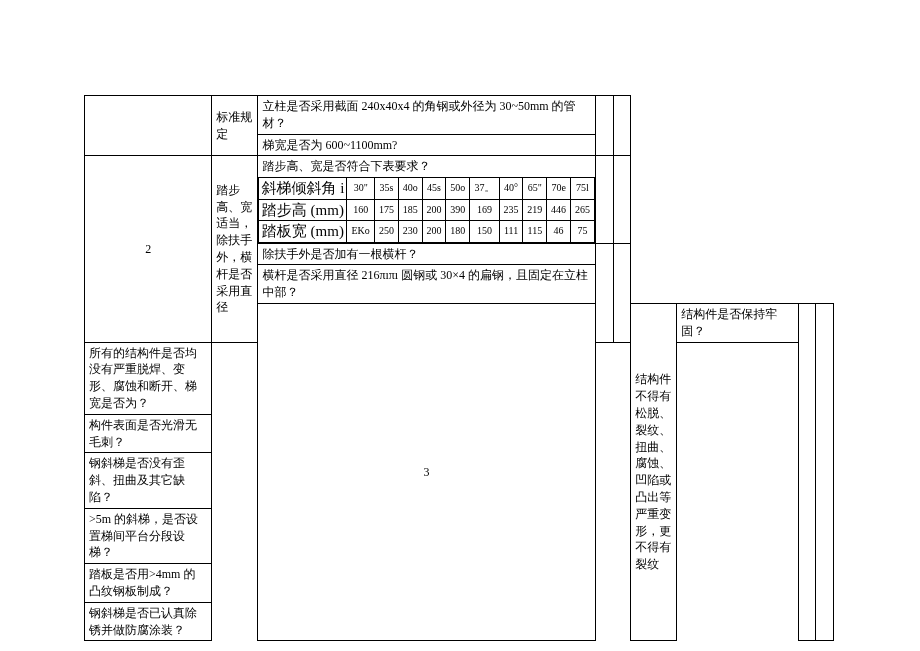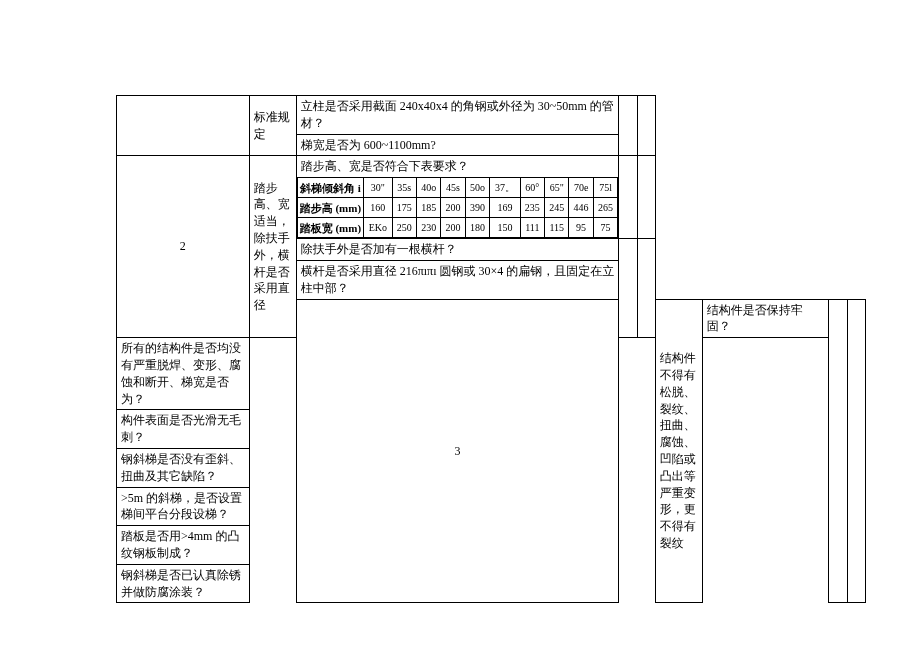--- a/index.html
+++ b/index.html
@@ -5,21 +5,21 @@
     * { box-sizing: border-box; margin: 0; padding: 0; }
     body {
       font-family: "SimSun", "宋体", serif;
       font-size: 12px;
       background: #fff;
       padding: 0;
       width: 920px;
     }
     .outer-table {
       border-collapse: collapse;
-      margin-left: 116px;
+      margin-left: 84px;
       margin-top: 95px;
       width: 750px;
     }
     .outer-table td {
       border: 1px solid #000;
       padding: 2px 4px;
       vertical-align: middle;
       line-height: 1.4;
     }
     .col-idx { width: 24px; text-align: center; }
@@ -32,21 +32,21 @@
       width: 100%;
       font-size: 10px;
     }
     .inner-table td {
       border: 1px solid #000;
       text-align: center;
       padding: 2px;
       white-space: nowrap;
       height: 20px;
     }
-    .inner-table .hdr { width: 40px; font-size: 11px; line-height: 1.1; font-weight: bold; }
+    .inner-table .hdr { width: 40px; font-size: 15px; line-height: 1.1; }
     .question-row td { height: 18px; }
   </style>
 </head>
 <body>
 
 <table class="outer-table">
 
   <tbody>
       <tr class="question-row">
     <td class="col-idx" rowspan="2"></td>
@@ -67,49 +67,49 @@
       <table class="inner-table">
         <tbody>
               <tr>
           <td class="hdr">斜梯倾斜角 i</td>
           <td>30"</td>
           <td>35s</td>
           <td>40o</td>
           <td>45s</td>
           <td>50o</td>
           <td>37。</td>
-          <td>60°</td>
+          <td>40°</td>
           <td>65"</td>
           <td>70e</td>
           <td>75l</td>
         </tr>
         <tr>
           <td class="hdr">踏步高 (mm)</td>
           <td>160</td>
           <td>175</td>
           <td>185</td>
           <td>200</td>
           <td>390</td>
           <td>169</td>
           <td>235</td>
-          <td>245</td>
+          <td>219</td>
           <td>446</td>
           <td>265</td>
         </tr>
         <tr>
           <td class="hdr">踏板宽 (mm)</td>
           <td>EKo</td>
           <td>250</td>
           <td>230</td>
           <td>200</td>
           <td>180</td>
           <td>150</td>
           <td>111</td>
           <td>115</td>
-          <td>95</td>
+          <td>46</td>
           <td>75</td>
         </tr>
       </tbody>
           </table>
     </td>
     <td class="col-e1"></td>
     <td class="col-e2"></td>
   </tr>
   <tr class="question-row">
     <td class="col-content">除扶手外是否加有一根横杆？</td>

